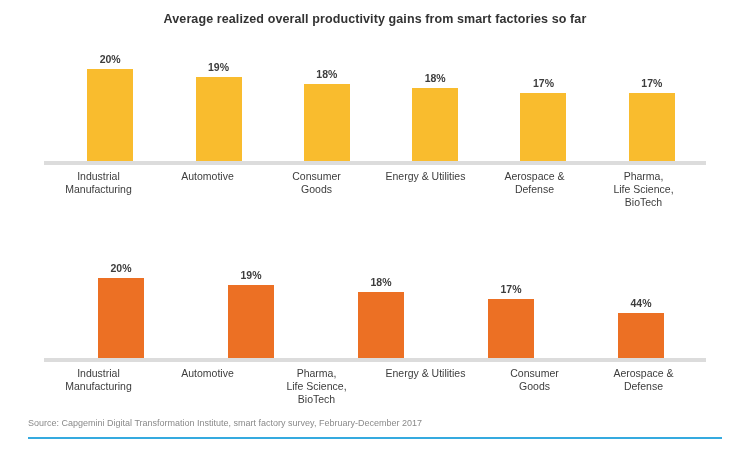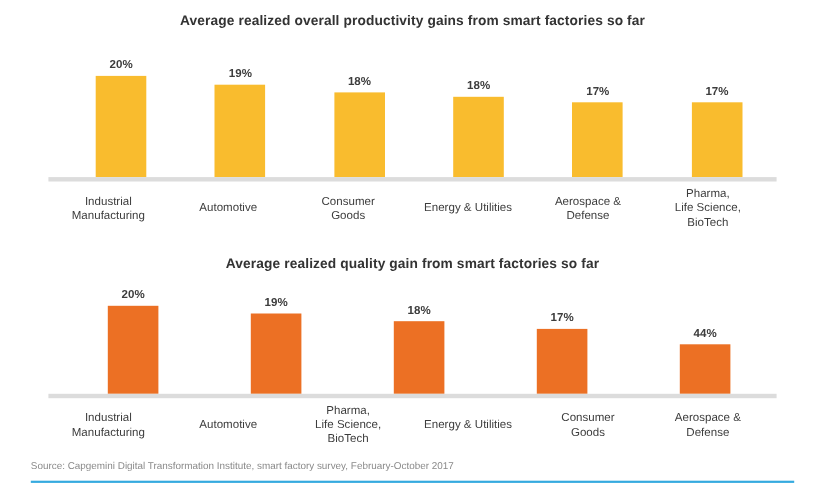--- a/index.html
+++ b/index.html
@@ -44,21 +44,21 @@
   }
   #chart-panel-1 .chart-title { top: 12px; }
   #chart-panel-2 .chart-title { top: 11px; }
 
   
   .plot {
     position: absolute;
     left: 56px;
     right: 44px;
     display: flex;
-    justify-content: flex-start;
+    justify-content: center;
     align-items: flex-end;
   }
   #chart-panel-1 .plot { top: 41px; height: 120px; }
   #chart-panel-2 .plot { top: 30px; height: 106px; }
 
   .bar-slot {
     flex: 1 1 0;
     height: 100%;
     position: relative;
     display: flex;
@@ -95,21 +95,20 @@
   #chart-panel-1 .axis-line { top: 161px; }
   #chart-panel-2 .axis-line { top: 136px; }
 
   
   .cat-labels {
     position: absolute;
     left: 44px;
     right: 52px;
     display: flex;
     justify-content: space-between;
-    align-items: center;
   }
   #chart-panel-1 .cat-labels { top: 170px; }
   #chart-panel-2 .cat-labels { top: 145px; }
 
   .cat-label {
     flex: 1 1 0;
     text-align: center;
     font-size: 10.5px;
     line-height: 13px;
     color: #3d3d3d;
@@ -191,21 +190,20 @@
       <div class="cat-label">Aerospace &amp;
 Defense</div>
       <div class="cat-label">Pharma,
 Life Science,
 BioTech</div>
     </div>
   </div>
 
   <div class="chart-panel" id="chart-panel-2">
 
-    <div class="chart-title">Average realized quality gain from smart factories so far</div>
 
     <div class="plot">
       <div class="bar-slot">
         <div class="bar-value">20%</div>
         <div class="bar" style="height:80px"></div>
       </div>
       <div class="bar-slot">
         <div class="bar-value">19%</div>
         <div class="bar" style="height:73px"></div>
       </div>
@@ -234,17 +232,17 @@
 BioTech</div>
       <div class="cat-label">Energy &amp; Utilities</div>
       <div class="cat-label">Consumer
 Goods</div>
       <div class="cat-label">Aerospace &amp;
 Defense</div>
     </div>
   </div>
 
   <div class="footer">
-    <div class="source-text">Source: Capgemini Digital Transformation Institute, smart factory survey, February-October 2017</div>
+    <div class="source-text">Source: Capgemini Digital Transformation Institute, smart factory survey, February-December 2017</div>
     <div class="accent-rule"></div>
   </div>
 
 </div>
 
 </body></html>

